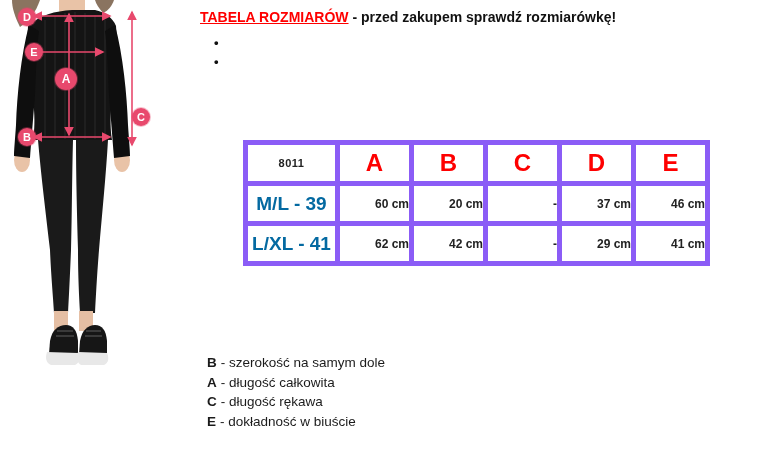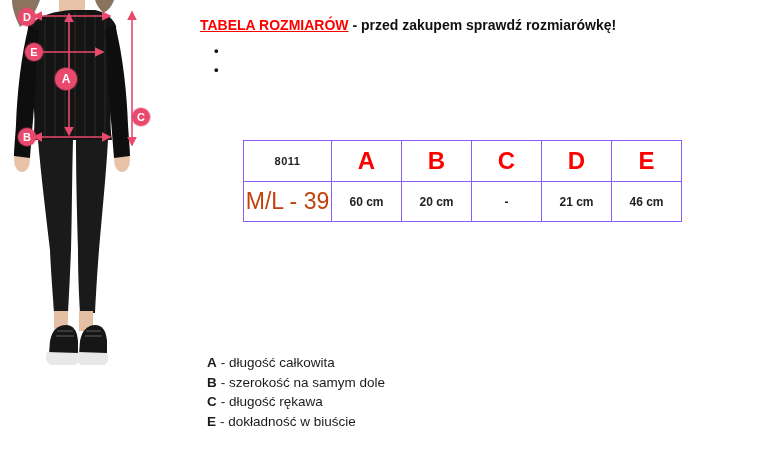--- a/index.html
+++ b/index.html
@@ -13,37 +13,37 @@
   .photo svg{position:absolute;left:0;top:0;}
   .marker{
     position:absolute;border-radius:50%;background:#e8496d;color:#ffffff;
     display:flex;align-items:center;justify-content:center;
     font-weight:bold;font-size:11px;line-height:1;box-shadow:0 0 0 1px rgba(232,73,109,.35);
   }
   .marker.m-a{width:22px;height:22px;font-size:12px;}
   .marker.m-b,.marker.m-c,.marker.m-d,.marker.m-e{width:18px;height:18px;}
 
   
-  .header{position:absolute;left:200px;top:8px;width:560px;margin-top:8px;}
+  .header{position:absolute;left:200px;top:8px;width:560px;}
   .title{font-size:14px;font-weight:bold;line-height:1.35;}
   .title .hl{color:#fe0000;text-decoration:underline;}
   .bullets{margin-top:6px;}
   .bullet-line{display:flex;align-items:flex-start;font-size:13.5px;font-weight:bold;line-height:19px;padding-left:14px;}
   .bullet-line .dot{width:12px;flex:0 0 12px;font-size:13px;}
 
   
   .size-table{position:absolute;left:243px;top:140px;border-collapse:collapse;table-layout:fixed;}
-  .size-table td{border:1px solid #8b5cf6;text-align:center;vertical-align:middle;padding:0;}
+  .size-table td{border:5px solid #8b5cf6;text-align:center;vertical-align:middle;padding:0;}
   .size-table .c0{width:87px;}
   .size-table .cx{width:69px;}
   .size-table tr{height:40px;}
   td.code{font-size:11px;font-weight:bold;color:#222;letter-spacing:.5px;}
   td.colhead{color:#fe0000;font-size:24px;font-weight:bold;}
-  td.size{color:#c2410c;font-size:23px;font-weight:normal;}
-  td.val{font-size:12px;font-weight:bold;color:#222;}
+  td.size{color:#0369a1;font-size:19px;font-weight:bold;}
+  td.val{font-size:12px;font-weight:bold;color:#222;text-align:right;}
 
   
   .legend{position:absolute;left:207px;top:353px;}
   .legend-line{font-size:13.5px;line-height:19.5px;color:#1b1b1b;}
   .legend-letter{font-weight:bold;margin-right:4px;}
 </style>
 </head>
 <body>
 
 <div class="photo">
@@ -125,32 +125,40 @@
     <td class="cx colhead">B</td>
     <td class="cx colhead">C</td>
     <td class="cx colhead">D</td>
     <td class="cx colhead">E</td>
   </tr>
   <tr>
     <td class="c0 size">M/L - 39</td>
     <td class="cx val">60 cm</td>
     <td class="cx val">20 cm</td>
     <td class="cx val">-</td>
-    <td class="cx val">21 cm</td>
+    <td class="cx val">37 cm</td>
     <td class="cx val">46 cm</td>
+  </tr>
+  <tr>
+    <td class="c0 size">L/XL - 41</td>
+    <td class="cx val">62 cm</td>
+    <td class="cx val">42 cm</td>
+    <td class="cx val">-</td>
+    <td class="cx val">29 cm</td>
+    <td class="cx val">41 cm</td>
   </tr>
 </tbody>
   </table>
 
 <div class="legend">
   <div class="legend-line">
-    <span class="legend-letter">A</span><span>- długość całkowita</span>
+    <span class="legend-letter">B</span><span>- szerokość na samym dole</span>
   </div>
   <div class="legend-line">
-    <span class="legend-letter">B</span><span>- szerokość na samym dole</span>
+    <span class="legend-letter">A</span><span>- długość całkowita</span>
   </div>
   <div class="legend-line">
     <span class="legend-letter">C</span><span>- długość rękawa</span>
   </div>
   <div class="legend-line">
     <span class="legend-letter">E</span><span>- dokładność w biuście</span>
   </div>
 </div>
 
 </body></html>

